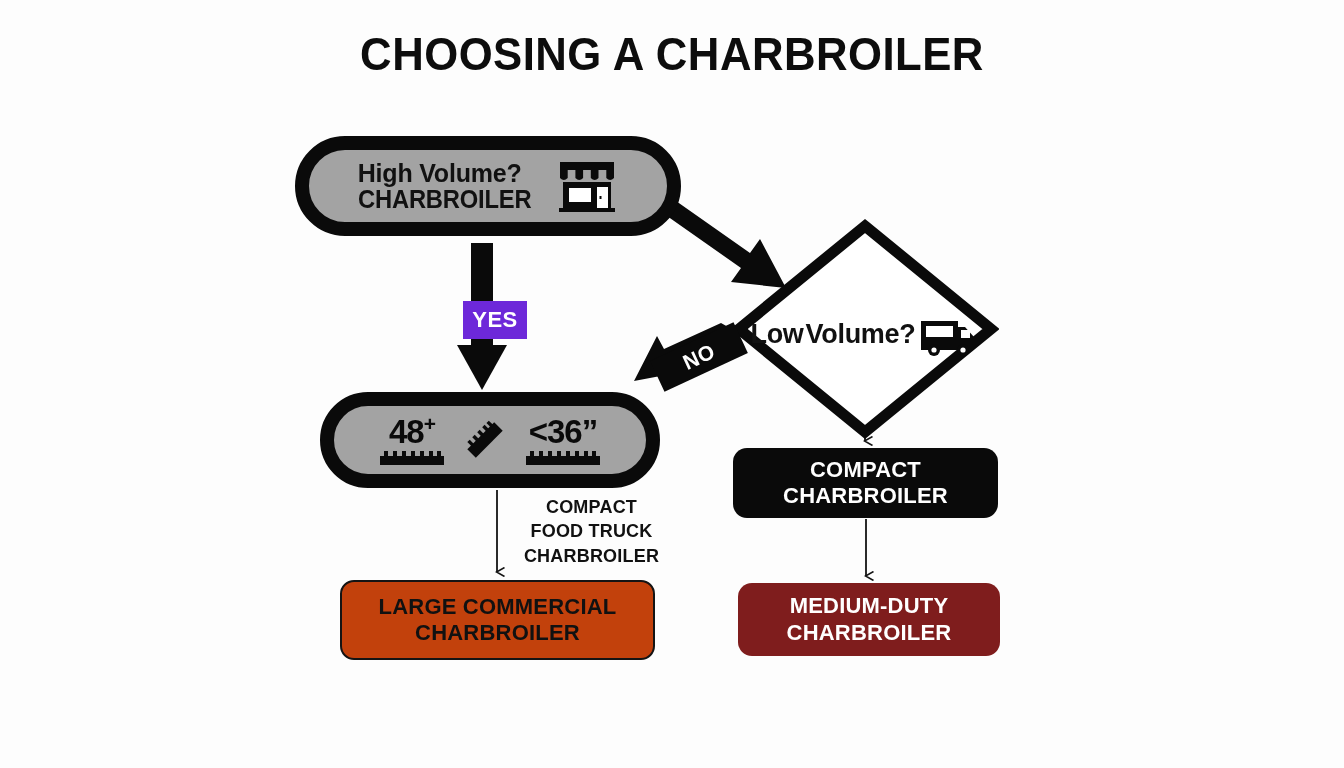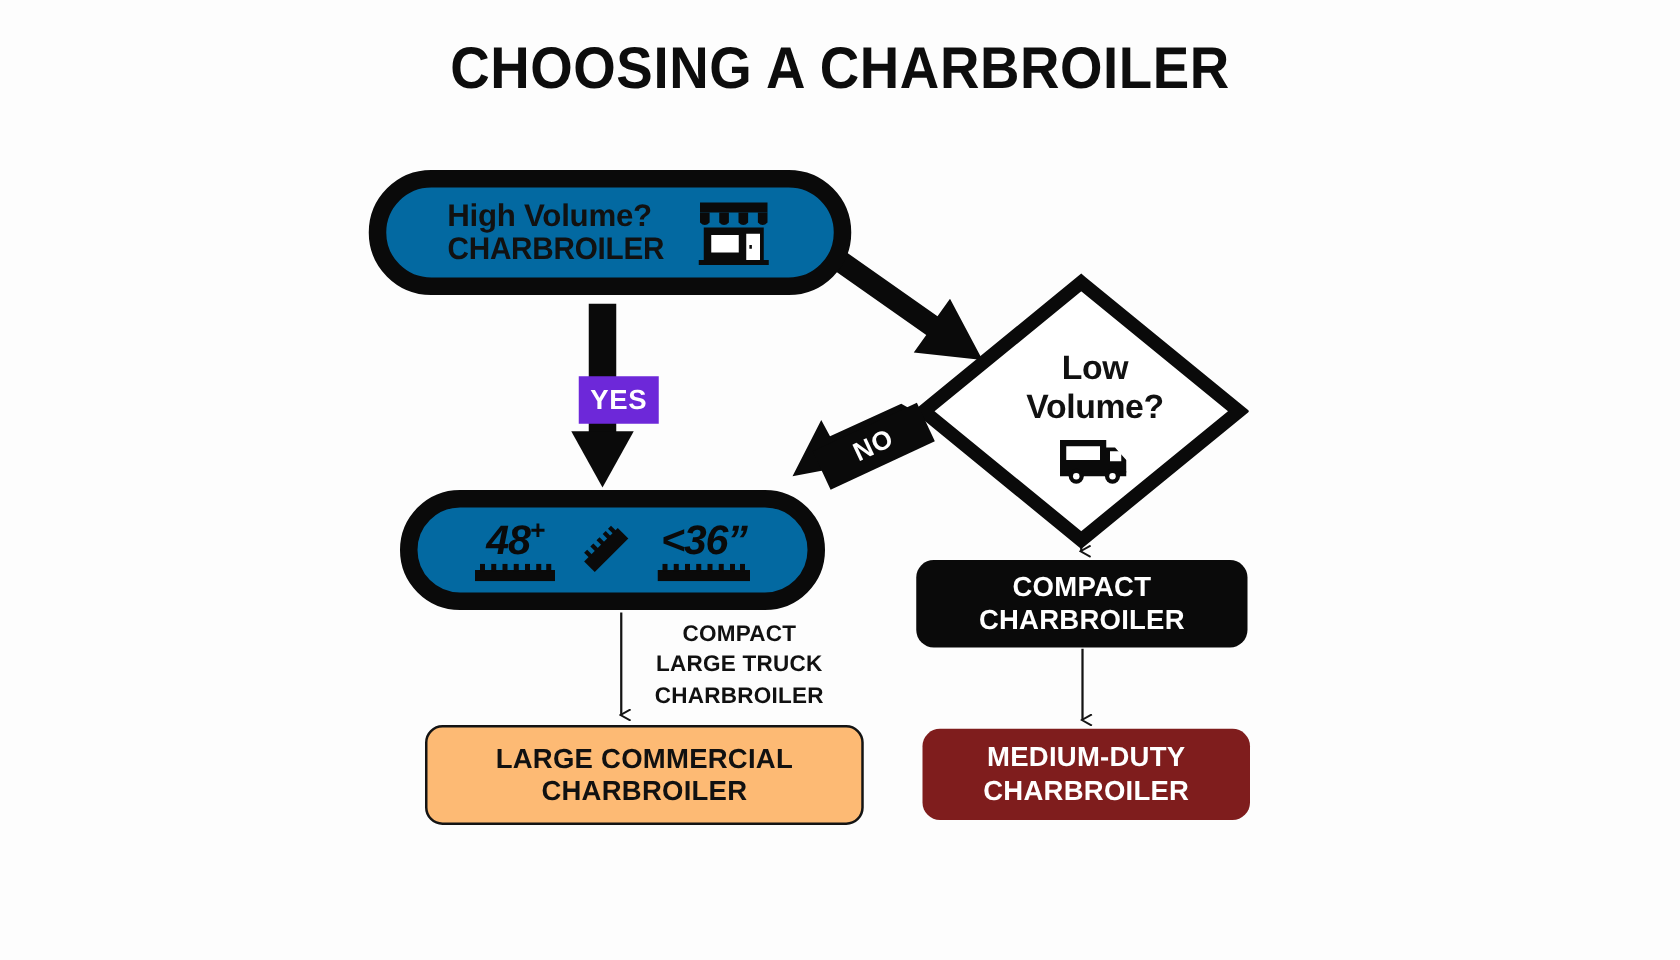--- a/index.html
+++ b/index.html
@@ -34,21 +34,21 @@
     white-space: nowrap;
   }
 
   
   .nowrap { white-space: nowrap; }
 
   
   .pill {
     position: absolute;
     border: 14px solid #0a0a0a;
-    background: #0369a1;
+    background: #a3a3a3;
     border-radius: 999px;
     display: flex;
     align-items: center;
     justify-content: flex-start;
   }
 
   
   #node-high-volume {
     left: 295px;
     top: 136px;
@@ -101,42 +101,41 @@
     flex-direction: column;
     align-items: center;
     gap: 3px;
   }
   .size-label {
     font-size: 33px;
     font-weight: bold;
     color: #0a0a0a;
     line-height: 1;
     letter-spacing: -1px;
-    font-style: italic;
   }
   .size-label sup {
     font-size: 21px;
     vertical-align: super;
     line-height: 0;
   }
 
   
   #node-low-volume {
     position: absolute;
     left: 731px;
     top: 218px;
     width: 268px;
     height: 222px;
   }
   #node-low-volume .diamond-content {
     position: absolute;
-    left: 11px; top: 0;
+    left: 0; top: 0;
     width: 268px; height: 222px;
     display: flex;
-    flex-direction: column;
+    flex-direction: row;
     align-items: center;
     justify-content: center;
     gap: 2px;
     padding-top: 10px;
   }
   .lv-text {
     font-size: 27px;
     font-weight: bold;
     color: #111;
     line-height: 1.06;
@@ -154,23 +153,23 @@
     text-align: center;
   }
   .outbox .txt {
     font-family: "Liberation Sans Narrow", "Liberation Sans", sans-serif;
     font-weight: bold;
     line-height: 1.2;
   }
   #node-large-commercial {
     left: 340px;
     top: 580px;
-    width: 351px;
+    width: 315px;
     height: 80px;
-    background: #fdba74;
+    background: #c2410c;
     border: 2px solid #141414;
   }
   #node-large-commercial .txt {
     font-size: 22px;
     color: #111;
     letter-spacing: 0.2px;
   }
   #node-compact {
     left: 733px;
     top: 448px;
@@ -387,21 +386,21 @@
       </div>
 
     </div>
   </div>
 
   <div id="edge-label-yes">YES</div>
   <div id="edge-label-no">NO</div>
 
   <div id="label-compact-food-truck">
     <div>COMPACT</div>
-    <div>LARGE TRUCK</div>
+    <div>FOOD TRUCK</div>
     <div>CHARBROILER</div>
   </div>
 
   <div class="outbox" id="node-large-commercial">
     <div class="txt">
       <div>LARGE COMMERCIAL</div>
       <div>CHARBROILER</div>
     </div>
   </div>
 

